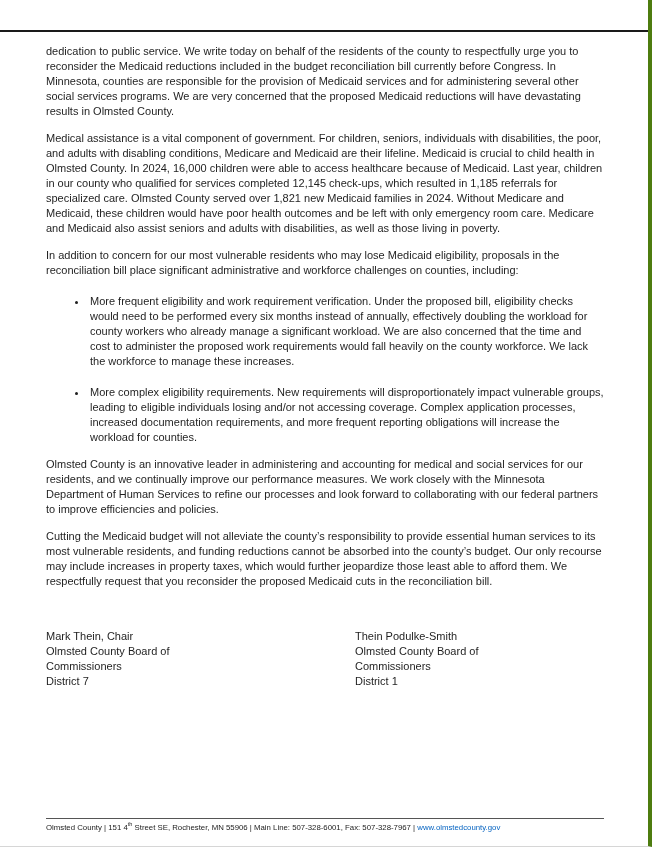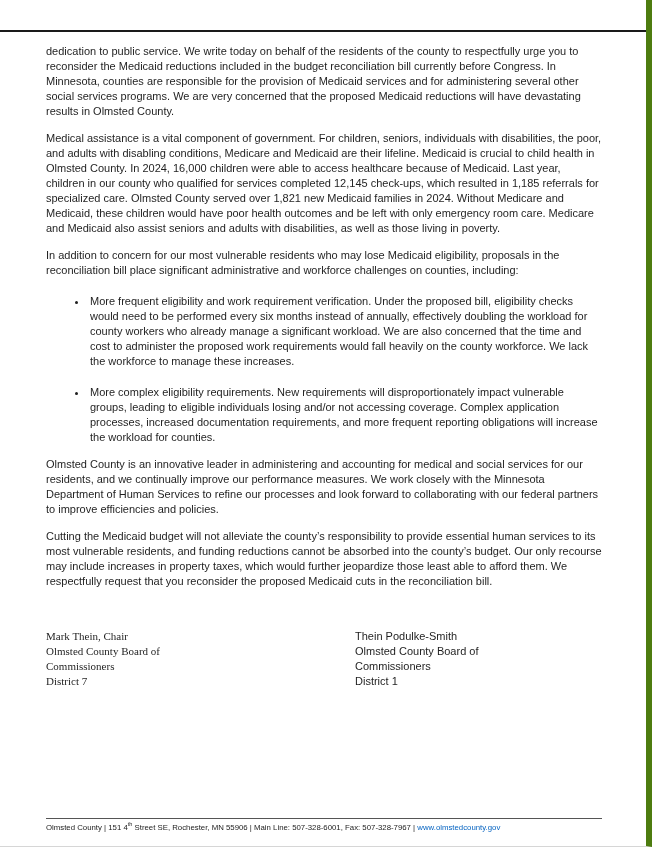--- a/index.html
+++ b/index.html
@@ -10,21 +10,21 @@
     background: #ffffff;
     font-family: "Liberation Sans", sans-serif;
     color: #1f1f1f;
     overflow: hidden;
   }
   .page {
     position: relative;
     width: 652px;
     height: 847px;
     background: #ffffff;
-    border-right: 6px solid #4d7c0f;
+    border-right: 4px solid #4d7c0f;
     border-bottom: 1px solid #d6d6d6;
     padding: 44px 44px 0 46px;
   }
   .letterhead-rule {
     position: absolute;
     top: 30px;
     left: 0;
     right: 0;
     height: 2px;
     background: #1a1a1a;
@@ -46,21 +46,21 @@
     padding-left: 2px;
   }
   .closing { margin-bottom: 0; }
   .signatures {
     display: flex;
     flex-direction: row;
     margin-top: 40px;
     font-size: 11px;
     line-height: 15px;
   }
-  .sig-col-left { width: 309px; font-family: Liberation Serif, serif; }
+  .sig-col-left { width: 309px; }
   .sig-col-right { flex: 1; }
   .sig-line { white-space: nowrap; }
   .page-footer {
     position: absolute;
     left: 46px;
     right: 44px;
     bottom: 13px;
     border-top: 1px solid #555555;
     padding-top: 4px;
     font-size: 7.8px;

